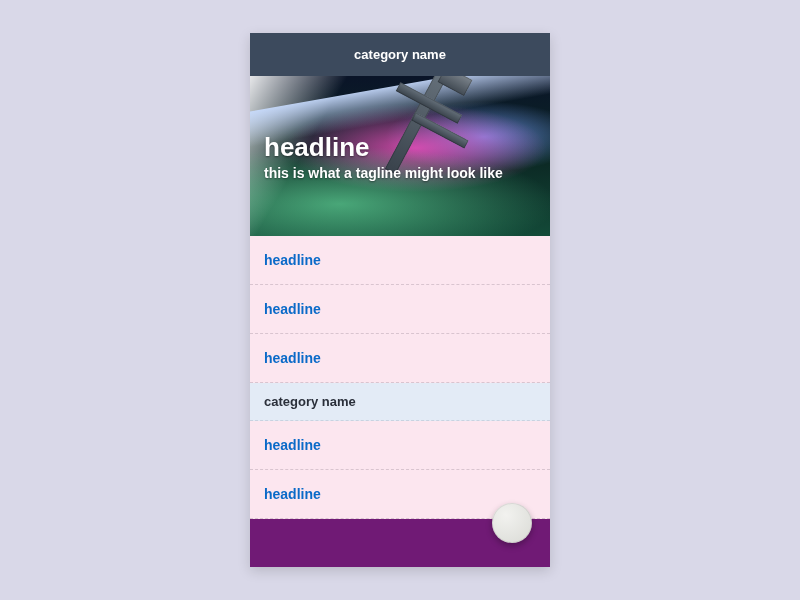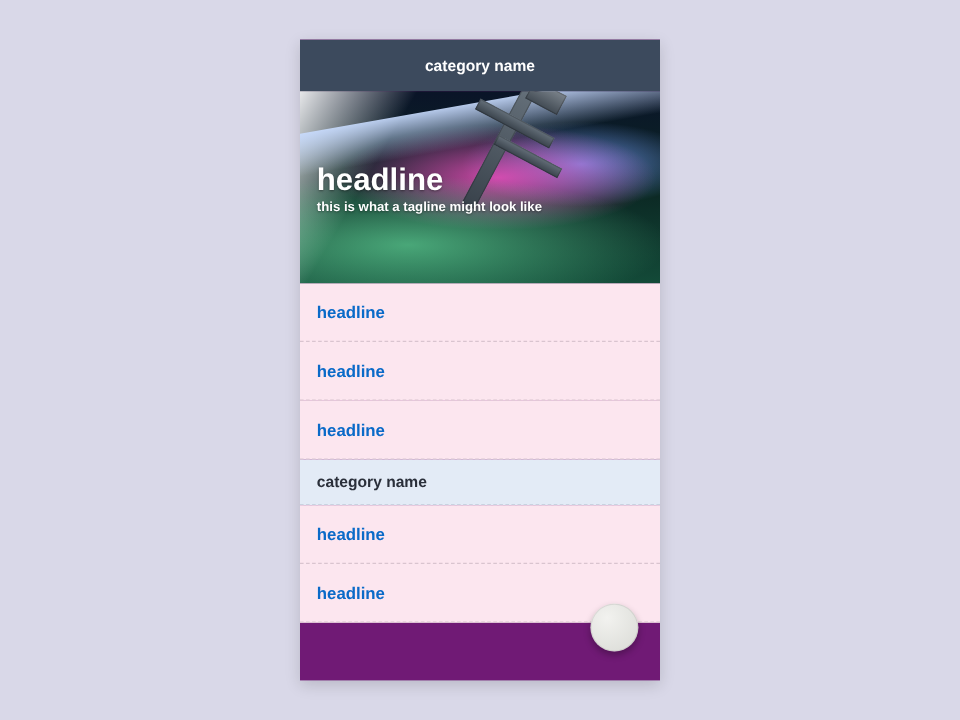--- a/index.html
+++ b/index.html
@@ -68,21 +68,21 @@
     box-shadow: inset 0 0 0 1px rgba(0,0,0,0.2);
   }
   .hero-headline {
     font-size: 26px;
     font-weight: 800;
     text-shadow: 0 1px 2px rgba(0,0,0,0.4);
     position: relative;
     z-index: 2;
   }
   .hero-tagline {
-    font-size: 11px;
+    font-size: 14px;
     font-weight: 600;
     margin-top: 2px;
     text-shadow: 0 1px 2px rgba(0,0,0,0.4);
     position: relative;
     z-index: 2;
   }
   .list { }
   .list-item {
     background: #fce6ef;
     border-bottom: 1px dashed #d9c4cf;

